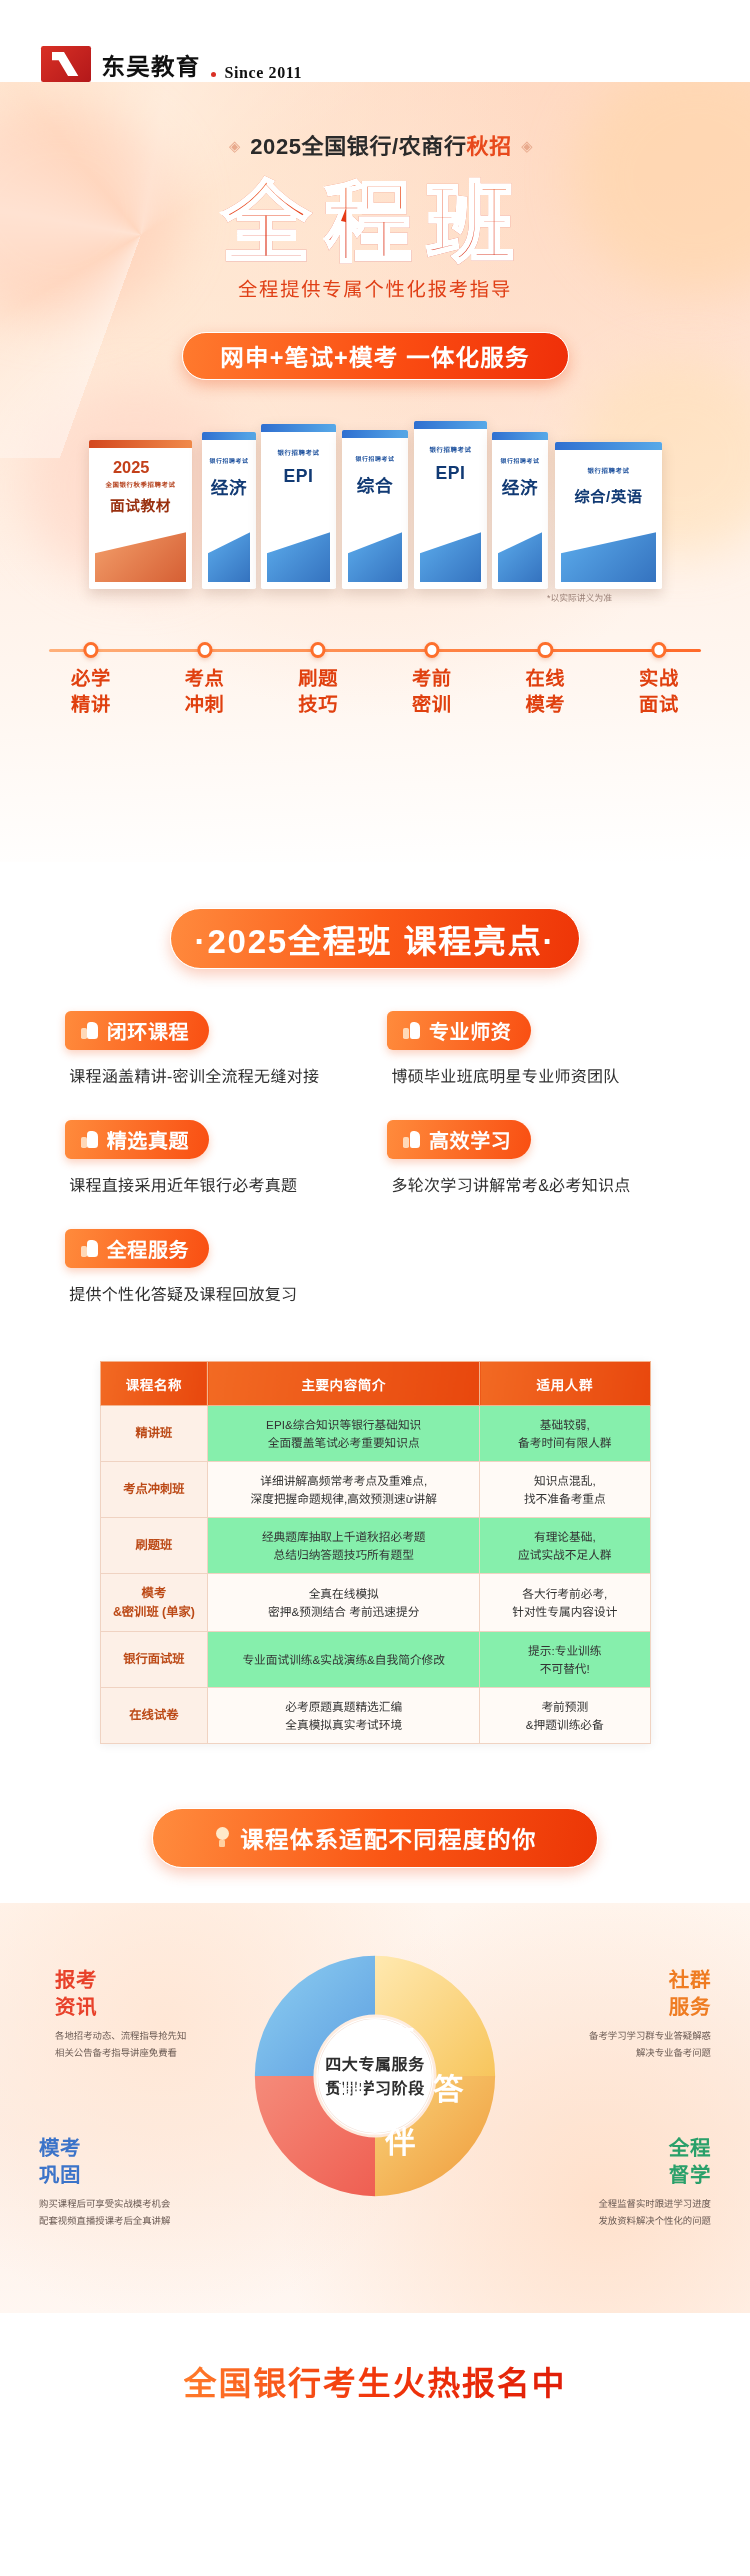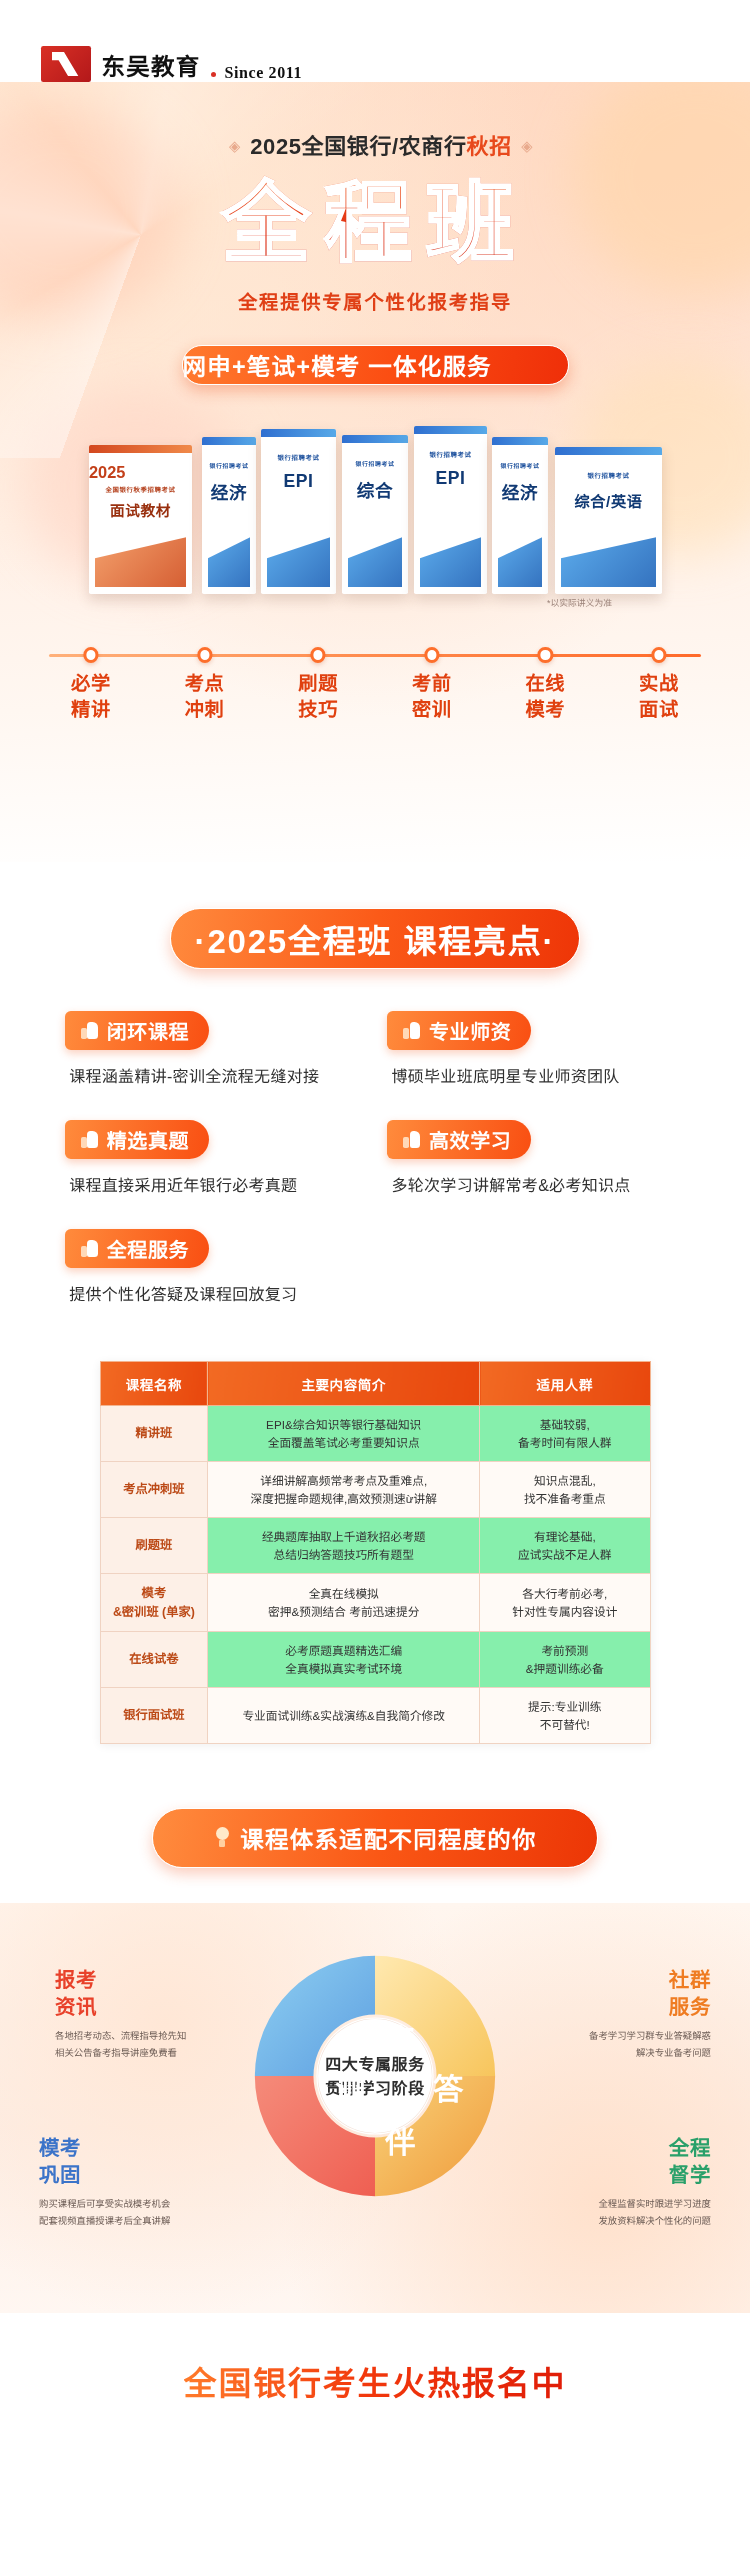--- a/index.html
+++ b/index.html
@@ -132,38 +132,38 @@
     background: linear-gradient(180deg,#f05a1e 0%, #e02d12 62%, #c9200b 100%);
     -webkit-background-clip: text;
     background-clip: text;
     color: transparent;
     text-shadow: none;
     -webkit-text-stroke: 2.9px #ffffff;
     paint-order: stroke fill;
   }
   .hero-tagline {
     position: relative;
-    margin-top: 13px;
     text-align: center;
     font-size: 19.3px;
-    font-weight: bold;
+    font-weight: normal;
     color: #e03f16;
     letter-spacing: 1.8px;
   }
 
   .hero-pill {
     position: relative;
     margin: 30.5px auto 0;
     width: 387px;
-    height: 40px;
+    height: 48px;
     border-radius: 28px;
     background: linear-gradient(100deg,#ff7a2e 0%, #fb4d12 55%, #ef2f09 100%);
     box-shadow: 0 5.9px 15.2px rgba(237,70,20,.32);
     display: flex;
     align-items: center;
+    justify-content: center;
     border: 1.8px solid #ffffff;
   }
   .hero-pill span {
     font-size: 23.5px;
     font-weight: bold;
     color: #ffffff;
     letter-spacing: 1.2px;
   }
 
   
@@ -211,21 +211,21 @@
     height: 50px;
     background: linear-gradient(135deg,#4aa3ea 0%, #1e63b8 100%);
     clip-path: polygon(0 42%, 100% 0, 100% 100%, 0 100%);
     opacity: .9;
   }
   .book.red .bk-top { background: linear-gradient(90deg,#d3481f,#f08a4a); }
   .book.red .bk-label { color: #b4401c; }
   .book.red .bk-big { color: #99300f; font-size: 14.7px; }
   .book.red .bk-art { background: linear-gradient(135deg,#f2955b 0%, #d14d1d 100%); }
   .book .bk-year {
-    position: absolute; left: 0; top: 17.6px;
+    position: absolute; left: 24px; top: 17.6px;
     font-size: 16.4px; font-weight: bold; color: #c3401a;
   }
 
   .books-note {
     position: absolute;
     right: 56px;
     bottom: -15.2px;
     font-size: 8.8px;
     color: #9b8278;
   }
@@ -717,38 +717,38 @@
           <td class="c2">
             <span class="cellline">全真在线模拟</span>
             <span class="cellline">密押&amp;预测结合 考前迅速提分</span>
           </td>
           <td class="c3">
             <span class="cellline">各大行考前必考,</span>
             <span class="cellline">针对性专属内容设计</span>
           </td>
         </tr>
         <tr>
+          <td class="c1">银行面试班</td>
+          <td class="c2">
+            <span class="cellline">专业面试训练&amp;实战演练&amp;自我简介修改</span>
+          </td>
+          <td class="c3">
+            <span class="cellline">提示:专业训练</span>
+            <span class="cellline">不可替代!</span>
+          </td>
+        </tr>
+        <tr>
           <td class="c1">在线试卷</td>
           <td class="c2">
             <span class="cellline">必考原题真题精选汇编</span>
             <span class="cellline">全真模拟真实考试环境</span>
           </td>
           <td class="c3">
             <span class="cellline">考前预测</span>
             <span class="cellline">&amp;押题训练必备</span>
-          </td>
-        </tr>
-        <tr>
-          <td class="c1">银行面试班</td>
-          <td class="c2">
-            <span class="cellline">专业面试训练&amp;实战演练&amp;自我简介修改</span>
-          </td>
-          <td class="c3">
-            <span class="cellline">提示:专业训练</span>
-            <span class="cellline">不可替代!</span>
           </td>
         </tr>
       </tbody>
     </table>
   </div>
 
   <div class="svc-ribbon-wrap">
     <div class="svc-ribbon">
       <span class="bulb"></span>
       <span>课程体系适配不同程度的你</span>

